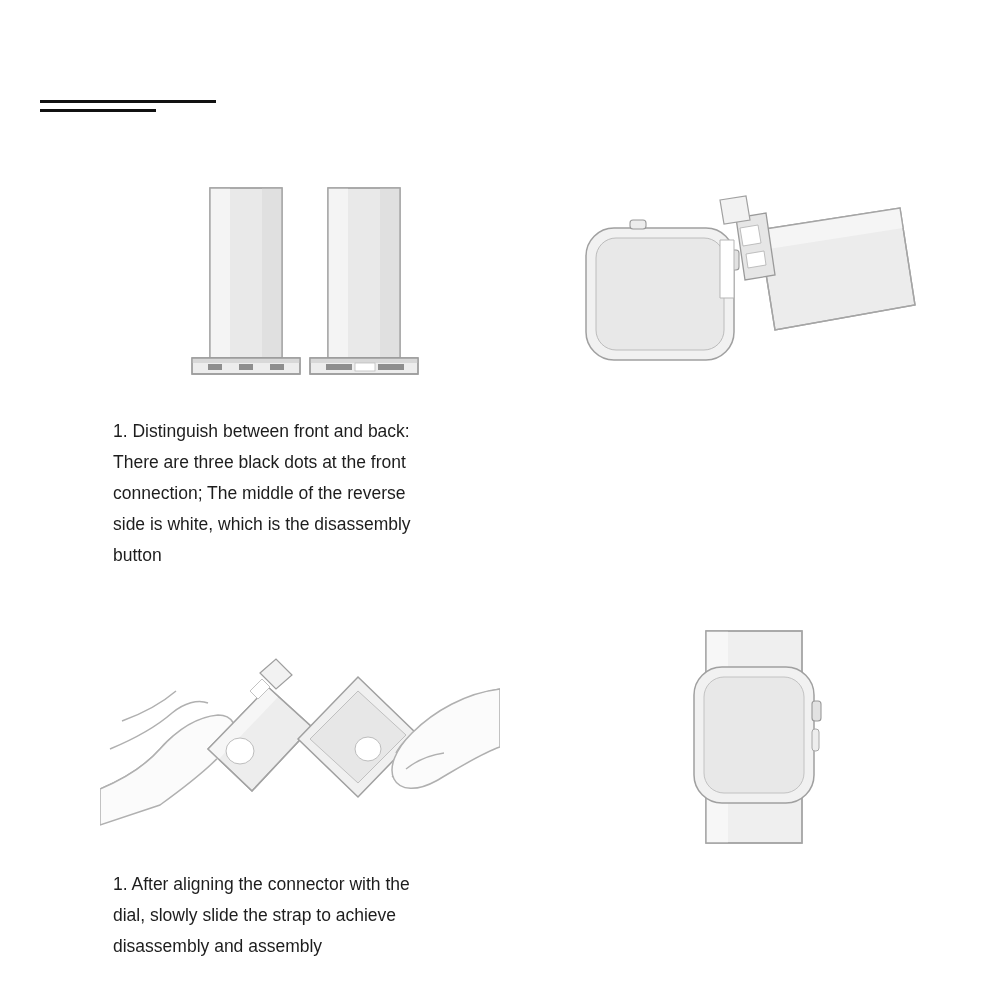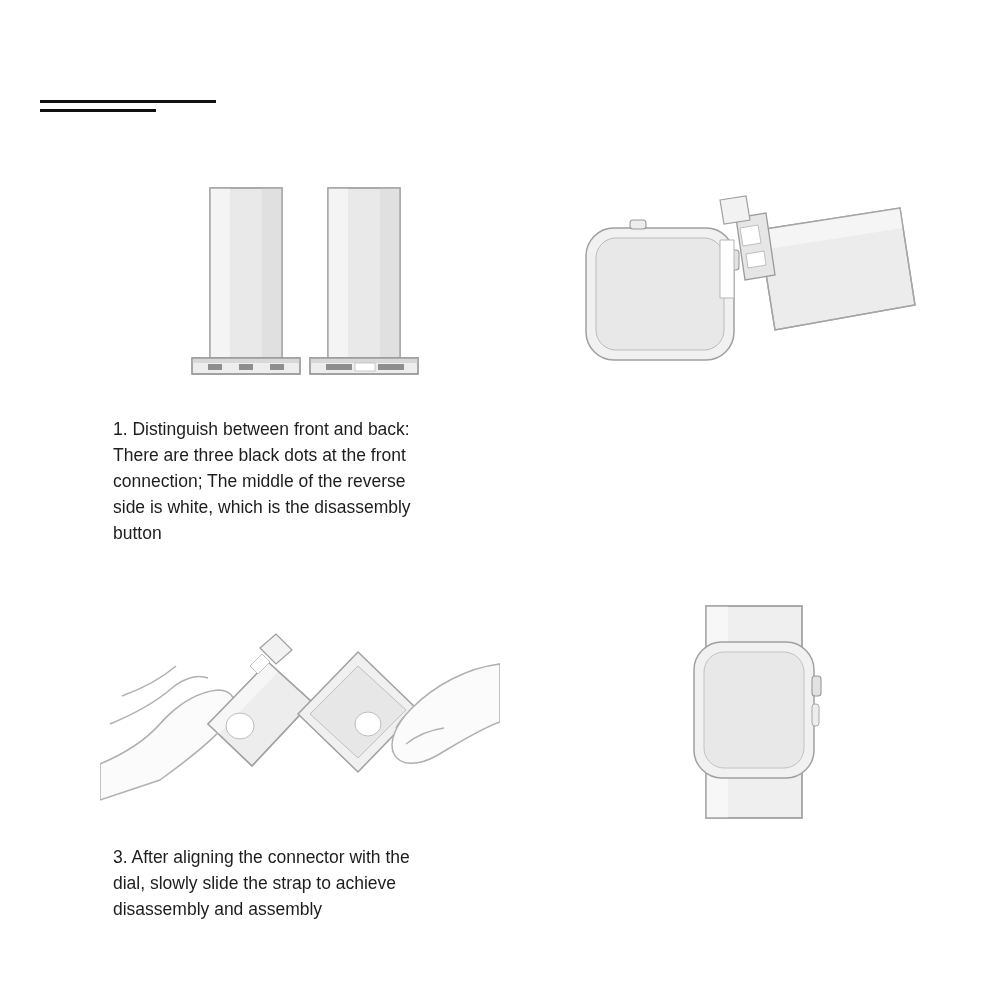--- a/index.html
+++ b/index.html
@@ -70,21 +70,21 @@
   }
   .art {
     position: relative;
     height: 220px;
   }
   .art svg {
     display: block;
   }
   .caption {
     font-size: 17.5px;
-    line-height: 26px;
+    line-height: 31px;
     color: #1d1d1d;
     white-space: pre-line;
   }
   
   .cap-1 { margin: 16px 0 0 113px; width: 375px; }
   .cap-3 { margin: 20px 0 0 113px; width: 375px; }
 
   .art-1 { margin-left: 150px; }
   .art-2 { margin-left: 70px; }
   .art-3 { margin-left: 100px; }
@@ -192,21 +192,21 @@
           <path d="M198 110 L258 48 L318 106 L258 168 Z" fill="#f0f0f0" stroke="#a0a0a0" stroke-width="1.5"></path>
           <path d="M210 110 L258 62 L306 106 L258 154 Z" fill="#e7e7e7" stroke="#c0c0c0" stroke-width="1"></path>
           <ellipse cx="268" cy="120" rx="13" ry="12" fill="#ffffff" stroke="#bdbdbd" stroke-width="1"></ellipse>
 
           <path d="M400 96 C372 100 346 112 328 124 C312 134 300 142 292 148" fill="none" stroke="#b0b0b0" stroke-width="1.5"></path>
           <path d="M400 60 C368 66 342 80 322 96 C310 106 300 116 296 124" fill="none" stroke="#b0b0b0" stroke-width="1.5"></path>
           <path d="M400 60 C366 64 334 82 312 104 C296 120 288 138 294 150 C300 162 318 162 336 152 C360 138 382 124 400 118 Z" fill="#fbfbfb" stroke="#b0b0b0" stroke-width="1.5"></path>
           <path d="M306 140 C316 132 330 126 344 124" fill="none" stroke="#b0b0b0" stroke-width="1.3"></path>
         </svg>
       </div>
-      <div class="caption cap-3">3. After aligning the connector with the
+      <div class="caption cap-3">1. After aligning the connector with the
 dial, slowly slide the strap to achieve
 disassembly and assembly</div>
     </div>
 
     <div class="cell">
       <div class="art art-4">
         <svg width="200" height="215" viewBox="0 0 200 215">
 
           <path d="M46 2 h96 v44 h-96 z" fill="#efefef" stroke="#a5a5a5" stroke-width="1.4"></path>
           <path d="M46 2 h22 v44 h-22 z" fill="#f7f7f7" stroke="none"></path>

